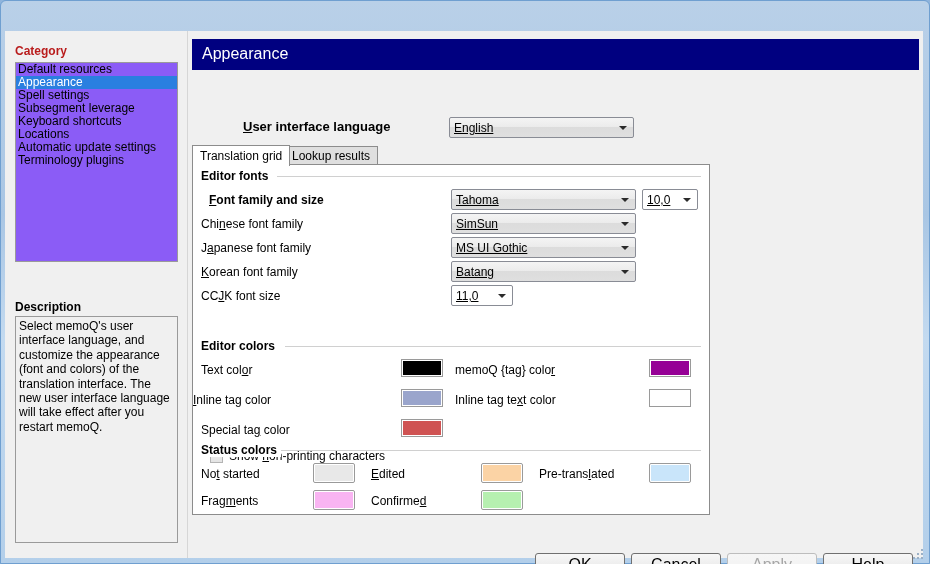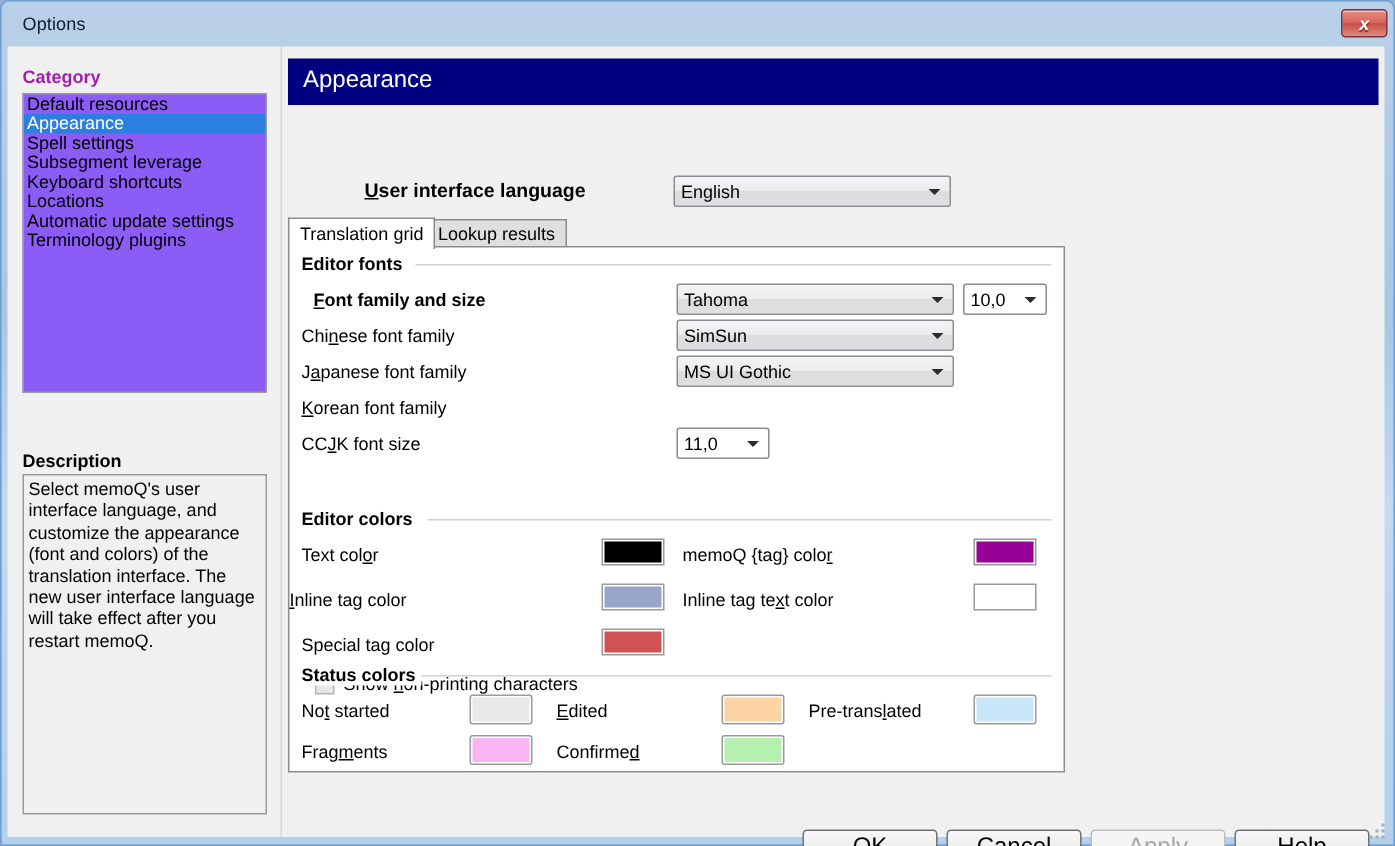--- a/index.html
+++ b/index.html
@@ -81,21 +81,21 @@
     position: absolute;
     left: 182px; top: 0;
     width: 1px; height: 527px;
     background: #d6d6d6;
   }
   #category-label {
     position: absolute;
     left: 10px; top: 13px;
     font-size: 12px;
     font-weight: bold;
-    color: #a21caf;
+    color: #b91c1c;
   }
   #category-list {
     position: absolute;
     left: 10px; top: 31px;
     width: 163px; height: 200px;
     box-sizing: border-box;
     background: #8b5cf6;
     border: 1px solid #9a9a9a;
     overflow: hidden;
   }
@@ -172,20 +172,21 @@
   }
   .combo.white {
     background: #ffffff;
   }
   .combo .ctext {
     position: absolute;
     left: 4px; top: 3px;
     font-size: 12px;
     color: #000;
     white-space: nowrap;
+    text-decoration: underline;
   }
   .combo .carrow {
     position: absolute;
     right: 6px; top: 8px;
     width: 0; height: 0;
     border-left: 4px solid transparent;
     border-right: 4px solid transparent;
     border-top: 4px solid #2b2b2b;
   }
 
@@ -316,26 +317,20 @@
     width: 2px; height: 2px;
     background: #9bb0c6;
     display: block;
   }
 </style>
 </head>
 <body>
 
 <div id="window">
 
-  <div id="titlebar">
-    <div id="title-text">Options</div>
-    <div id="close-btn">
-      <div class="x">x</div>
-    </div>
-  </div>
 
   <div id="client">
 
     <div id="left-pane">
       <div id="category-label">Category</div>
       <div id="category-list">
           <div class="cat-item">Default resources</div>
           <div class="cat-item selected">Appearance</div>
           <div class="cat-item">Spell settings</div>
           <div class="cat-item">Subsegment leverage</div>
@@ -388,20 +383,24 @@
           <div class="carrow"></div>
         </div>
 
         <div class="flabel" style="left:8px; top:76px;"><span>J</span><span class="u">a</span><span>panese font family</span></div>
         <div class="combo" style="left:258px; top:72px; width:185px;">
           <div class="ctext">MS UI Gothic</div>
           <div class="carrow"></div>
         </div>
 
         <div class="flabel" style="left:8px; top:100px;"><span class="u">K</span><span>orean font family</span></div>
+        <div class="combo" style="left:258px; top:96px; width:185px;">
+          <div class="ctext">Batang</div>
+          <div class="carrow"></div>
+        </div>
 
         <div class="flabel" style="left:8px; top:124px;"><span>CC</span><span class="u">J</span><span>K font size</span></div>
         <div class="combo white" style="left:258px; top:120px; width:62px;">
           <div class="ctext">11,0</div>
           <div class="carrow"></div>
         </div>
 
         <div id="chk-nonprint"></div>
         <div class="flabel" style="left:36px; top:284px;"><span>Show </span><span class="u">n</span><span>on-printing characters</span></div>
 

